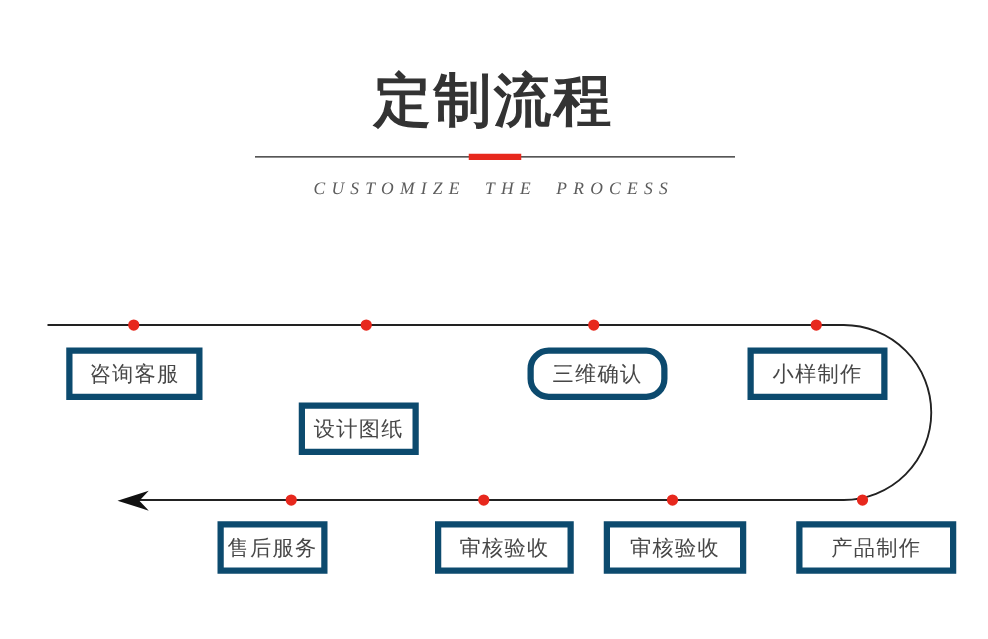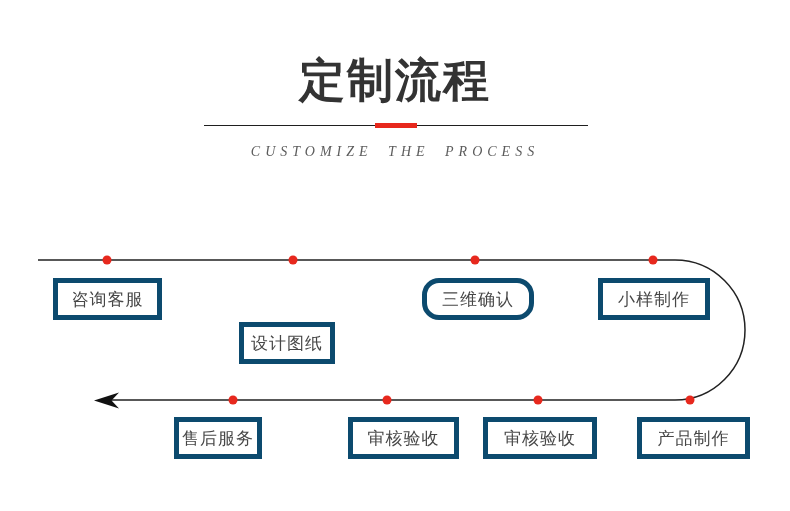--- a/index.html
+++ b/index.html
@@ -70,21 +70,21 @@
   }
   .row-top .step-box { top: 278px; }
   .row-bottom .step-box { top: 417px; }
   .box-t0 { left: 53px;  width: 109px; }
   .box-t1 { left: 239px; width: 96px; margin-top: 44px; }
   .box-t2 { left: 422px; width: 112px; border-radius: 17px; }
   .box-t3 { left: 598px; width: 112px; }
   .box-b0 { left: 162px; width: 88px; margin-left: 12px; }
   .box-b1 { left: 348px; width: 111px; }
   .box-b2 { left: 483px; width: 114px; }
-  .box-b3 { left: 637px; width: 113px; }
+  .box-b3 { left: 637px; width: 128px; }
 </style>
 </head>
 <body>
 
 <div class="canvas">
 
   <h1 class="page-title">定制流程</h1>
 
   <div class="divider">
     <span class="divider-accent" style="background:#e7281d;"></span>

